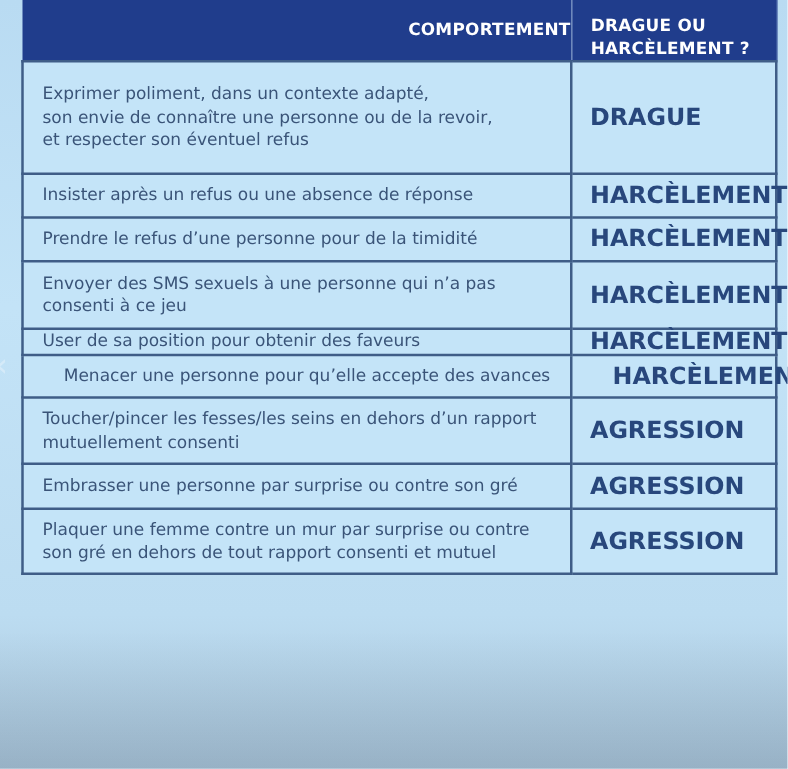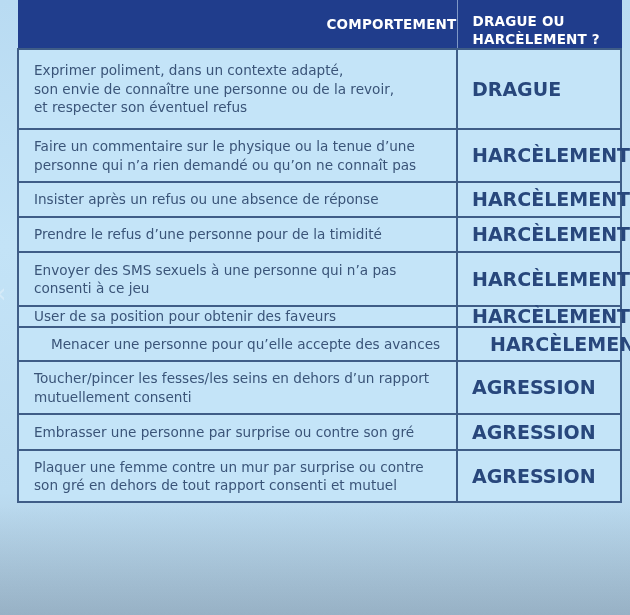--- a/index.html
+++ b/index.html
@@ -44,21 +44,21 @@
     line-height: 18.5px;
     vertical-align: middle;
   }
   tbody td.desc { padding: 0 10px 0 15px; white-space: pre-line; }
   tbody td.verdict {
     padding-left: 14px;
     font-weight: bold;
     color: #28477c;
     font-size: 19px;
   }
-  tr.r1 td { height: 80px; }
+  tr.r1 td { height: 90px; }
   tr.r2 td { height: 54px; }
   tr.r3 td { height: 53px; }
   tr.r4 td { height: 35px; }
   tr.r5 td { height: 35px; }
   tr.r6 td { height: 52px; }
   tr.r7 td { height: 54px; }
   tr.r8 td { height: 21px; }
   tr.r9 td { height: 34px; padding-left: 32px; }
   tr.r10 td { height: 53px; }
   tr.r11 td { height: 36px; }
@@ -88,25 +88,20 @@
       </th>
     </tr>
   </thead>
   <tbody>
     <tr class="r1">
       <td class="desc">Exprimer poliment, dans un contexte adapté,
 son envie de connaître une personne ou de la revoir,
 et respecter son éventuel refus</td>
       <td class="verdict">DRAGUE</td>
     </tr>
-    <tr class="r3">
-      <td class="desc">Faire un commentaire sur le physique ou la tenue d’une
-personne qui n’a rien demandé ou qu’on ne connaît pas</td>
-      <td class="verdict">HARCÈLEMENT</td>
-    </tr>
     <tr class="r4">
       <td class="desc">Insister après un refus ou une absence de réponse</td>
       <td class="verdict">HARCÈLEMENT</td>
     </tr>
     <tr class="r5">
       <td class="desc">Prendre le refus d’une personne pour de la timidité</td>
       <td class="verdict">HARCÈLEMENT</td>
     </tr>
     <tr class="r7">
       <td class="desc">Envoyer des SMS sexuels à une personne qui n’a pas

